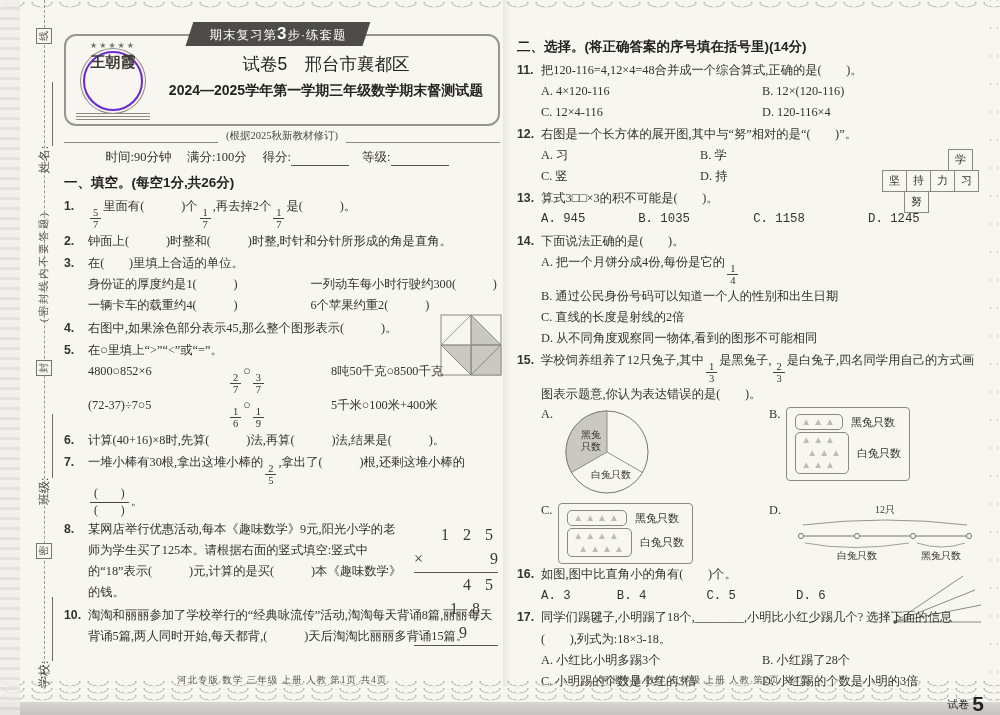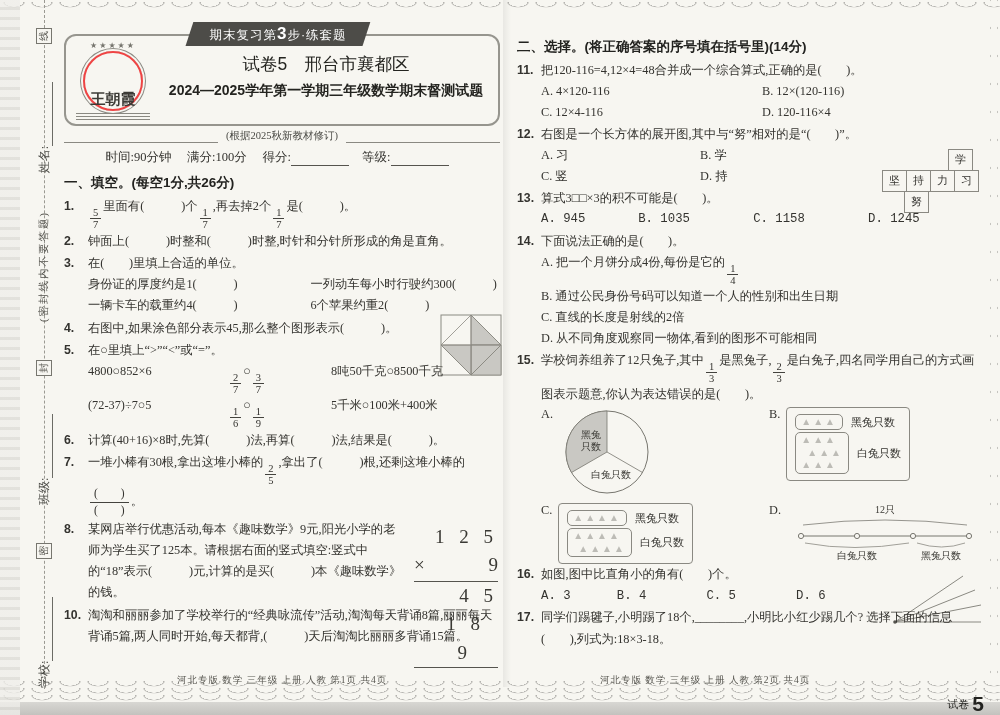--- a/index.html
+++ b/index.html
@@ -36,22 +36,22 @@
 
   
   #head-box{position:relative;border:2px solid #96958e;border-radius:12px;height:88px;margin-top:8px;}
   #banner{position:absolute;top:-14px;left:212px;transform:translateX(-50%) skewX(-18deg);
     background:#4d4c48;color:#fff;padding:2px 20px;white-space:nowrap;}
   #banner .inner{transform:skewX(18deg);display:inline-block;font-size:12.5px;letter-spacing:1px;
     font-family:"Liberation Sans",sans-serif;}
   #banner .step{font-size:17px;font-weight:bold;}
   #logo{position:absolute;left:10px;top:6px;width:74px;text-align:center;}
   #logo .stars{font-size:8px;color:#76756e;letter-spacing:2px;line-height:1;}
-  #logo .ring{width:56px;height:56px;margin:1px auto 0;border:2px solid #ef4444;border-radius:50%;
-    box-shadow:0 0 0 2px #f7f6f1,0 0 0 3px #8a8982;display:flex;align-items:flex-end;justify-content:center;}
+  #logo .ring{width:56px;height:56px;margin:1px auto 0;border:2px solid #6d28d9;border-radius:50%;
+    box-shadow:0 0 0 2px #f7f6f1,0 0 0 3px #8a8982;display:flex;align-items:flex-start;justify-content:center;}
   #logo .ring span{font-size:15px;font-weight:bold;color:#3c3b36;}
   #logo .waves{height:8px;margin-top:2px;
     background:repeating-linear-gradient(to bottom,#8a8982 0 1px,transparent 1px 3px);}
   #head-titles{margin-left:88px;text-align:center;padding-top:16px;}
   #head-title{font-size:17.5px;font-weight:normal;color:#242420;font-family:"Liberation Sans",sans-serif;}
   #head-subtitle{font-size:14px;font-weight:bold;color:#242420;margin-top:6px;font-family:"Liberation Sans",sans-serif;}
   #head-note{display:flex;align-items:flex-end;gap:8px;margin:3px 0 2px;}
   #head-note .rule{flex:1;border-top:1px solid #8a8982;height:0;}
   #head-note .txt{font-size:10.5px;color:#4a4a45;}
   #exam-info{text-align:center;font-size:12.5px;margin:6px 0 4px;color:#34332f;}
@@ -75,21 +75,21 @@
   #q45-wrap{position:relative;}
   #q4-fig{position:absolute;right:-2px;top:-4px;}
 
   
   .bfrac{display:inline-flex;flex-direction:column;align-items:center;vertical-align:middle;line-height:1.3;
     font-size:11.5px;margin:0 2px;}
   .bfrac .fn{border-bottom:1px solid #44433e;padding:0 4px 1px;}
 
   
   #q8{padding-right:96px;}
-  #mult{position:absolute;right:2px;top:4px;width:84px;font-size:19px;color:#3a3934;}
+  #mult{position:absolute;right:2px;top:4px;width:84px;font-size:16px;color:#3a3934;}
   #mult div{letter-spacing:5px;text-align:right;line-height:1.5;}
   #mult .row2{display:flex;justify-content:space-between;border-bottom:1px solid #55544e;padding-bottom:1px;}
   #mult .row2 .f{letter-spacing:0;}
   #mult .p2{padding-right:13px;}
   #mult .p3{padding-right:26px;border-bottom:1px solid #55544e;}
 
   
   #q12{padding-right:0;}
   #net{position:absolute;right:0px;top:26px;width:100px;}
   .net-row{display:flex;}
@@ -428,20 +428,26 @@
         <line x1="8" y1="52" x2="94" y2="52" stroke="#8a8982" stroke-width="1"></line>
         <line x1="8" y1="52" x2="94" y2="35" stroke="#8a8982" stroke-width="1"></line>
         <line x1="8" y1="52" x2="88" y2="20" stroke="#8a8982" stroke-width="1"></line>
         <line x1="8" y1="52" x2="76" y2="6" stroke="#8a8982" stroke-width="1"></line>
         <circle cx="8" cy="52" r="1.8" fill="#55544e"></circle>
       </svg>
     </div>
 
     <div class="q">
       <span class="qno">17.</span><span>同学们踢毽子,小明踢了18个,________,小明比小红少踢几个? 选择下面的信息(　　),列式为:18×3-18。</span>
+      <div class="grid2o">
+        <span class="optline">A. 小红比小明多踢3个</span>
+        <span class="optline">B. 小红踢了28个</span>
+        <span class="optline">C. 小明踢的个数是小红的3倍</span>
+        <span class="optline">D. 小红踢的个数是小明的3倍</span>
+      </div>
     </div>
   </div>
 
   <div class="footer" id="footer-left">河北专版  数学  三年级  上册  人教  第1页  共4页</div>
   <div class="footer" id="footer-right">河北专版  数学  三年级  上册  人教  第2页  共4页</div>
   <div id="booklet">
     <span>试卷</span><span class="no">5</span>
   </div>
 
 </div>

